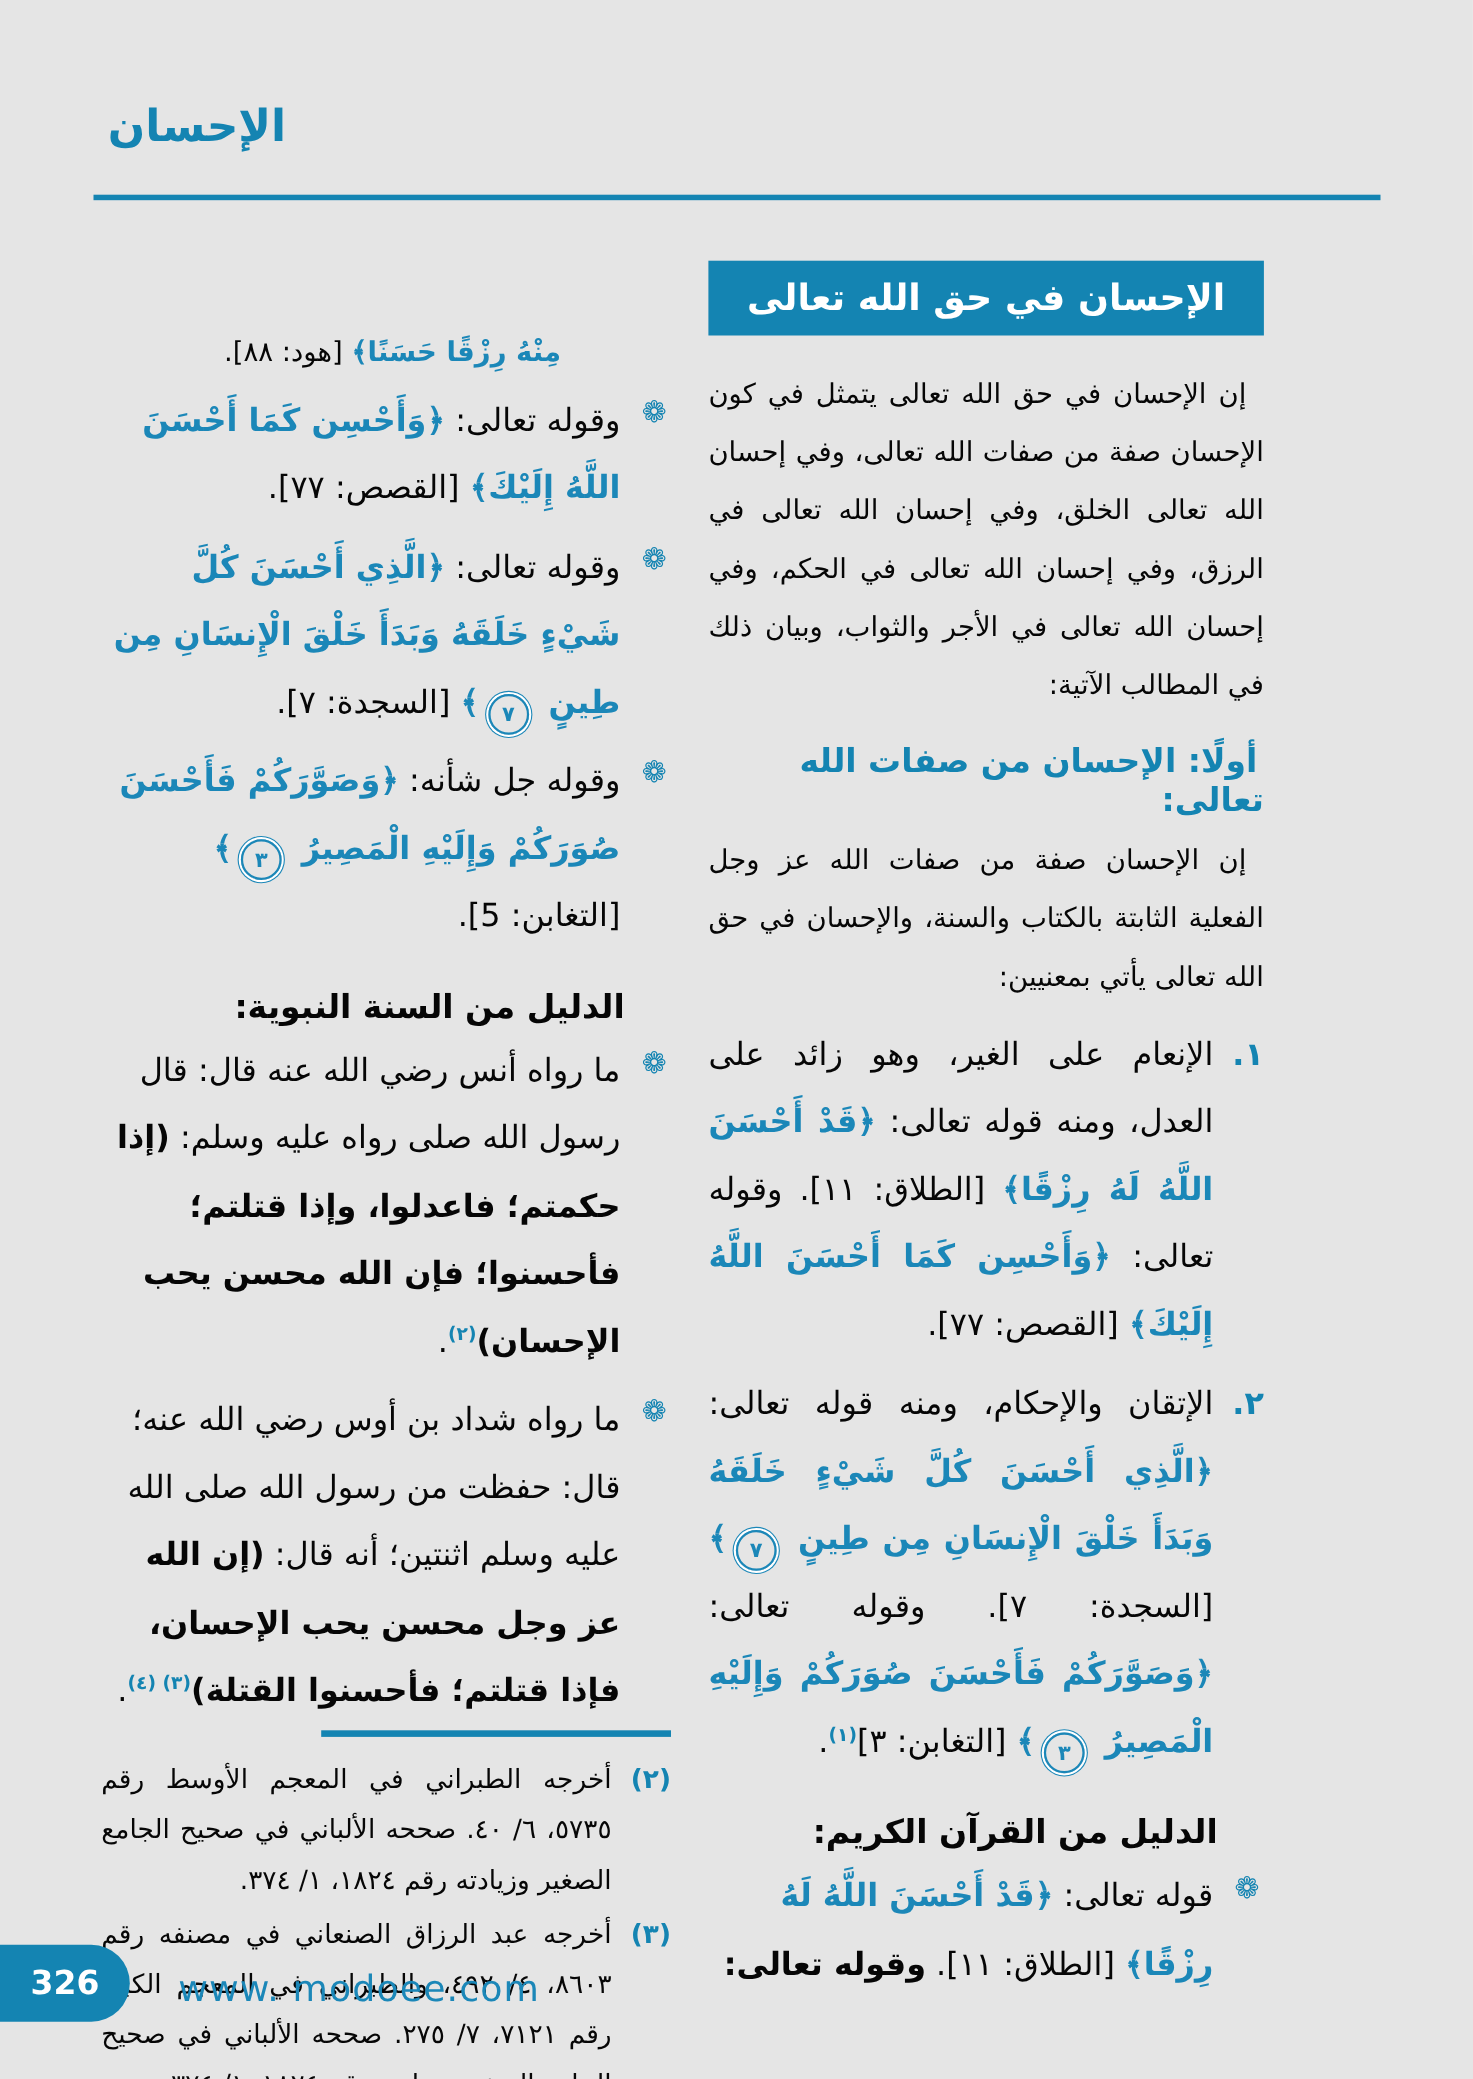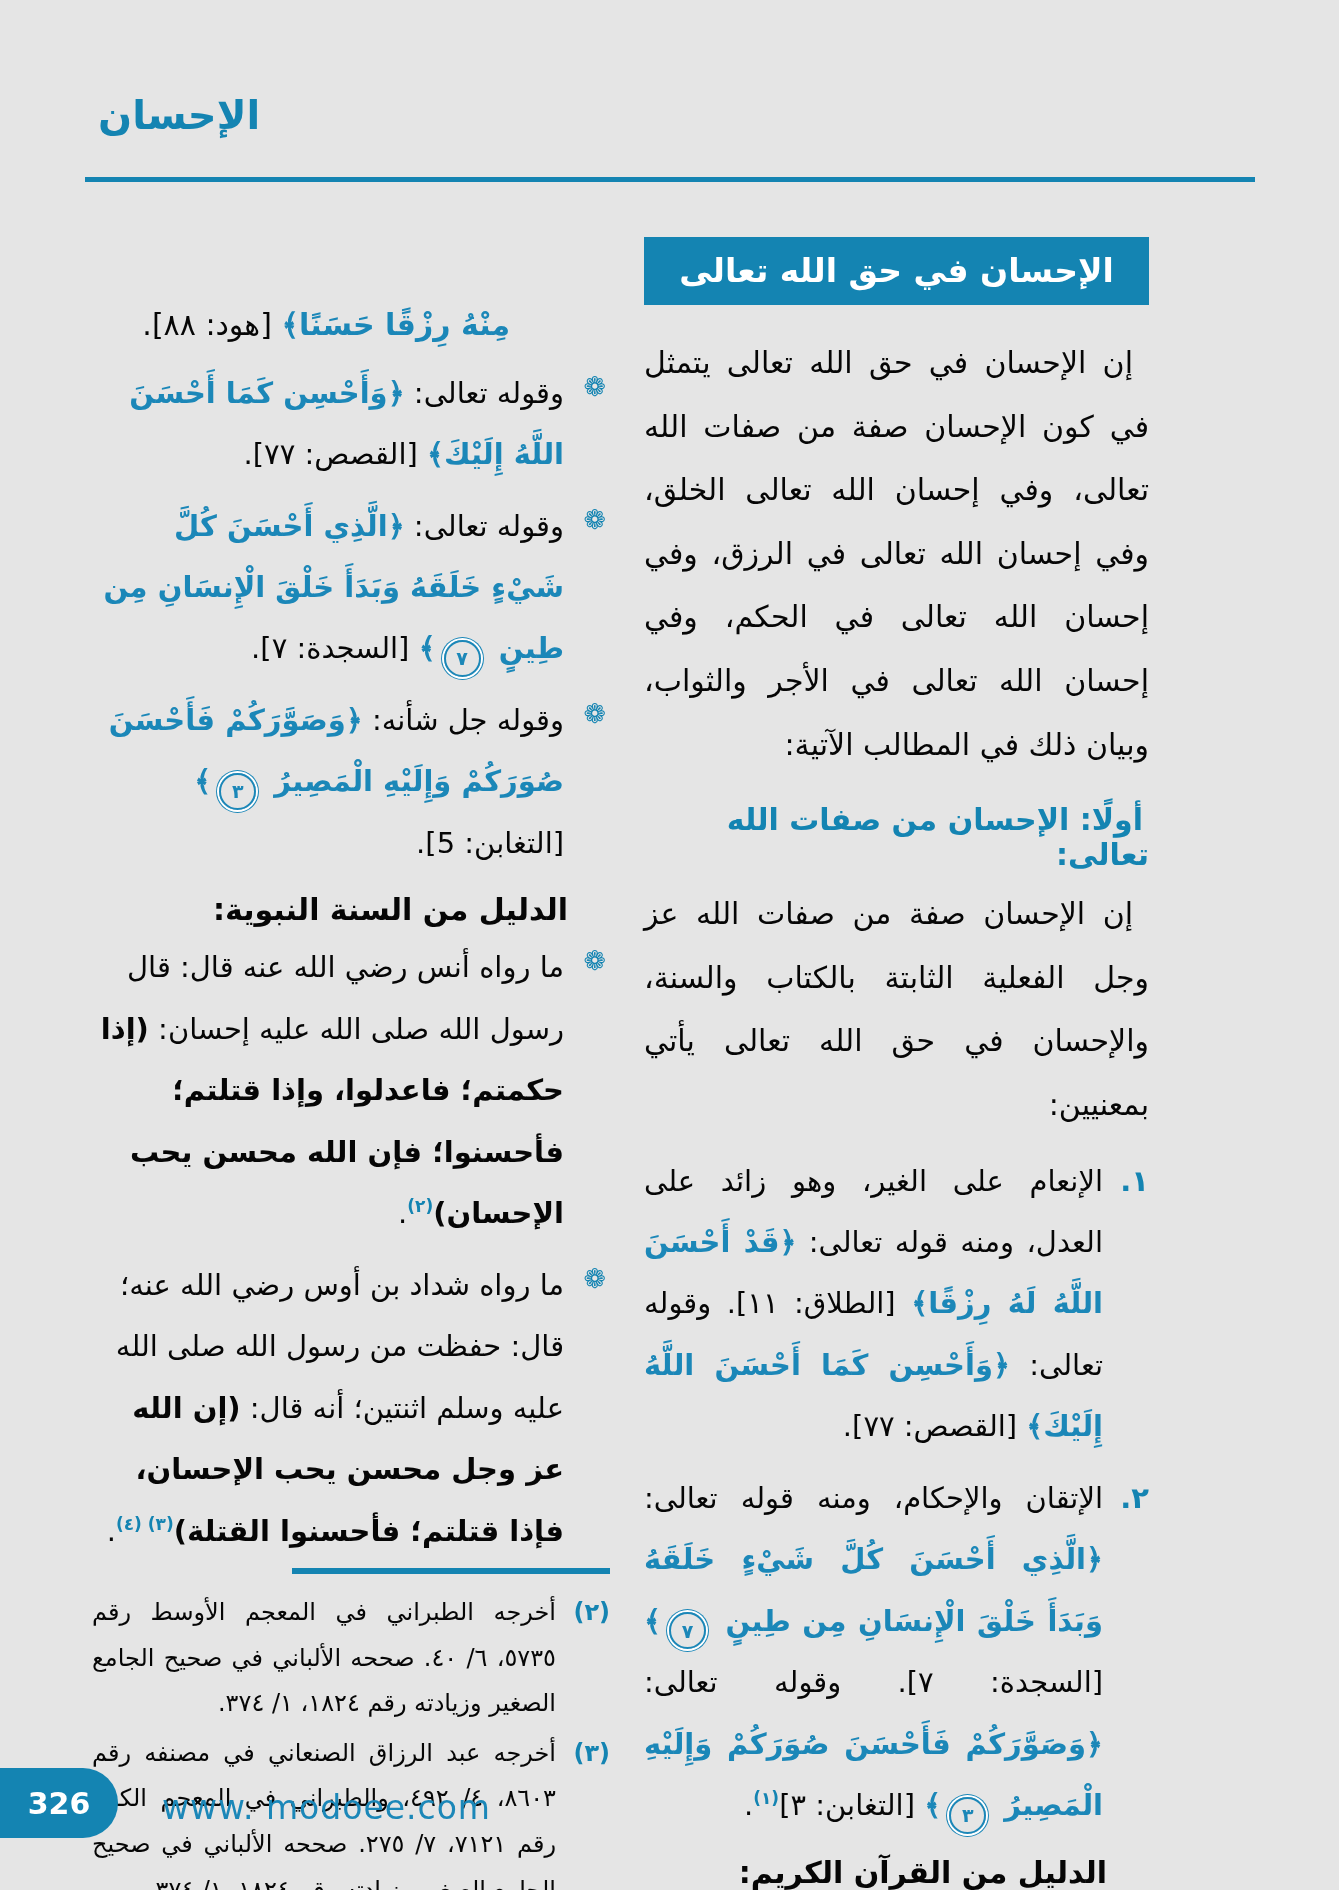--- a/index.html
+++ b/index.html
@@ -40,32 +40,32 @@
   .title-box{
     background:var(--accent);
     color:#ffffff;
     text-align:center;
     font-size:33px;font-weight:bold;
     padding:14px 6px 15px;
     margin:0 0 26px 0;
   }
   .para{
     margin:0 0 10px 0;
-    font-size:30px;line-height:2.12;
+    font-size:25px;line-height:2.12;
     text-align:justify;
     text-indent:16px;
   }
   .subheading{
     margin:16px 0 10px;
     color:var(--accent);
     font-size:30px;font-weight:bold;
     text-indent:6px;
   }
   .evidence-heading{
-    margin:12px 0 6px;
+    margin:28px 0 6px;
     font-size:30px;font-weight:bold;
     text-indent:42px;
   }
   .num-item{display:flex;margin:4px 0 6px;}
   .num-item .num{
     flex:0 0 46px;
     color:var(--accent);
     font-size:29px;font-weight:bold;
     line-height:2.12;
   }
@@ -195,21 +195,21 @@
 
       <div class="bullet-item">
         <span class="bullet">❁</span>
         <span class="item-body"><span>وقوله جل شأنه: </span><span class="verse">﴿وَصَوَّرَكُمْ فَأَحْسَنَ صُوَرَكُمْ وَإِلَيْهِ الْمَصِيرُ </span><span class="ayah-num">٣</span><span class="verse">﴾</span><span> [التغابن: 5].</span></span>
       </div>
 
       <h3 class="evidence-heading">الدليل من السنة النبوية:</h3>
 
       <div class="bullet-item">
         <span class="bullet">❁</span>
-        <span class="item-body"><span>ما رواه أنس رضي الله عنه قال: قال رسول الله صلى الله عليه إحسان: </span><span class="hadith">(إذا حكمتم؛ فاعدلوا، وإذا قتلتم؛ فأحسنوا؛ فإن الله محسن يحب الإحسان)</span><span class="sup-ref">(٢)</span><span>.</span></span>
+        <span class="item-body"><span>ما رواه أنس رضي الله عنه قال: قال رسول الله صلى رواه عليه وسلم: </span><span class="hadith">(إذا حكمتم؛ فاعدلوا، وإذا قتلتم؛ فأحسنوا؛ فإن الله محسن يحب الإحسان)</span><span class="sup-ref">(٢)</span><span>.</span></span>
       </div>
 
       <div class="bullet-item">
         <span class="bullet">❁</span>
         <span class="item-body"><span>ما رواه شداد بن أوس رضي الله عنه؛ قال: حفظت من رسول الله صلى الله عليه وسلم اثنتين؛ أنه قال: </span><span class="hadith">(إن الله عز وجل محسن يحب الإحسان، فإذا قتلتم؛ فأحسنوا القتلة)</span><span class="sup-ref">(٣) (٤)</span><span>.</span></span>
       </div>
 
       <div class="fn-block">
         <div class="fn-sep"></div>
         <div class="fn-row">

